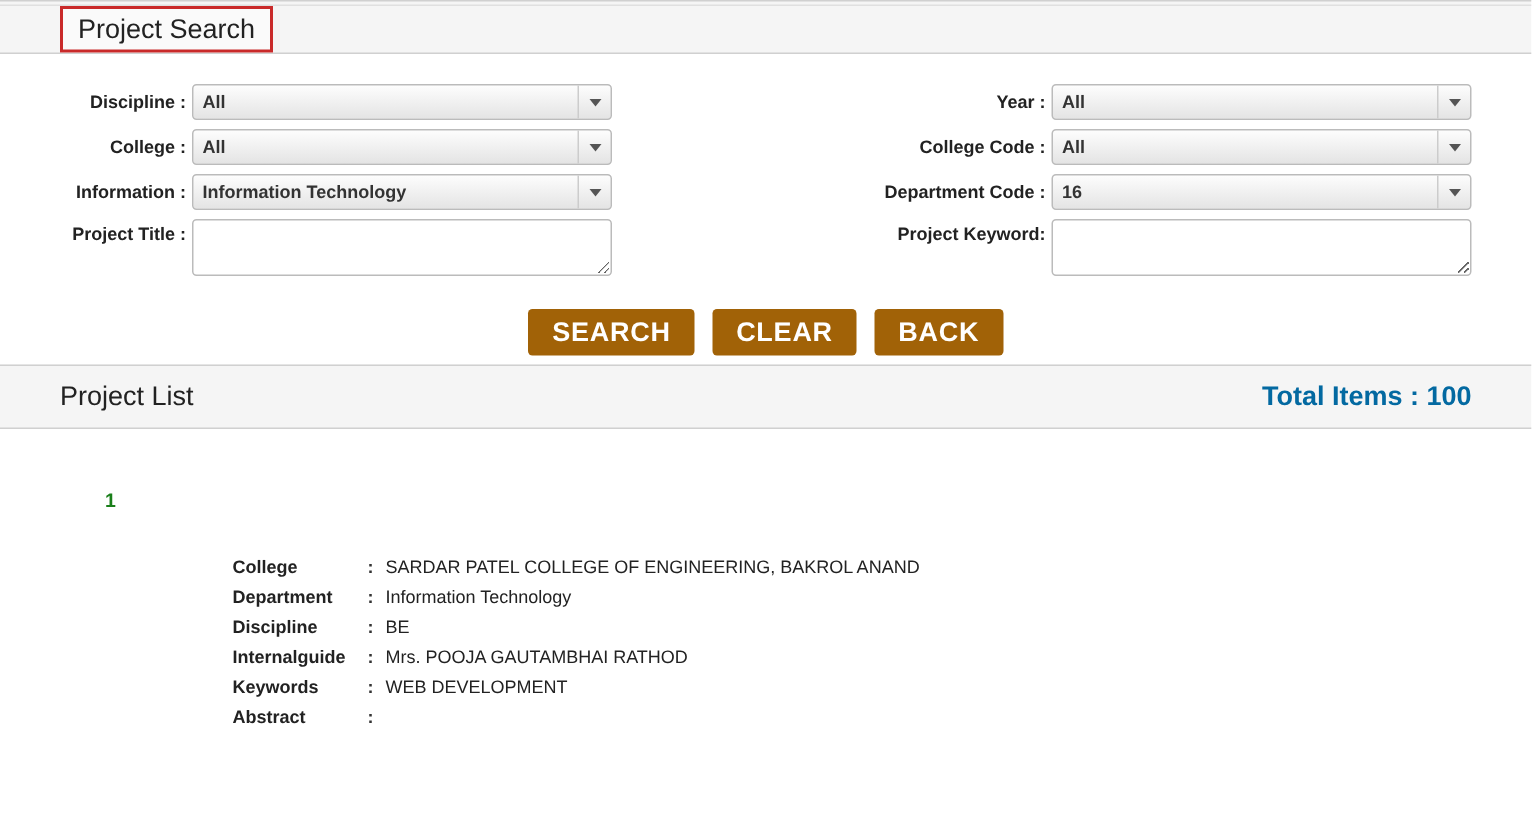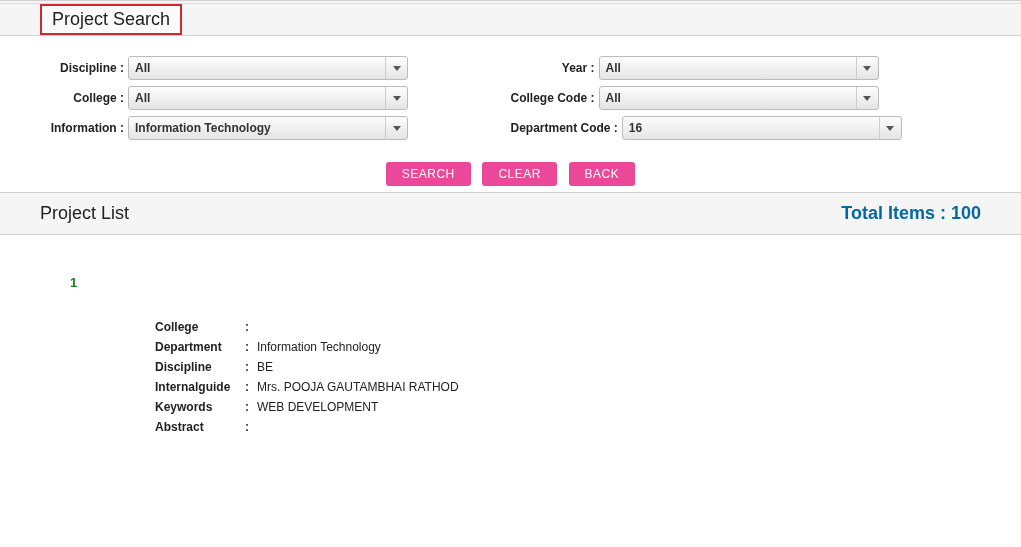--- a/index.html
+++ b/index.html
@@ -38,21 +38,21 @@
   .form-row {
     display: flex;
     margin-bottom: 6px;
     align-items: flex-start;
   }
   .field-left, .field-right {
     display: flex;
     align-items: center;
   }
   .field-left { flex: 0 0 50%; }
-  .field-right { flex: 0 0 50%; }
+  .field-right { flex: 0 0 50%; justify-content: flex-end; }
   .field-label {
     font-weight: bold;
     font-size: 12px;
     color: #222;
     text-align: right;
     padding-right: 4px;
     min-width: 88px;
     white-space: nowrap;
   }
   .dropdown {
@@ -97,24 +97,24 @@
     padding: 3px;
     font-family: inherit;
   }
   .textarea-wide { width: 280px; }
   .btn-row {
     text-align: center;
     padding: 6px 0;
   }
   .btn {
     display: inline-block;
-    background: #ec4899;
+    background: #a16207;
     color: #fff;
-    font-size: 12px;
-    font-weight: 400;
+    font-size: 18px;
+    font-weight: 700;
     border: none;
     border-radius: 3px;
     padding: 5px 16px;
     margin: 0 4px;
     cursor: pointer;
     letter-spacing: 0.5px;
   }
   .list-header {
     background: #f5f5f5;
     border-top: 1px solid #d0d0d0;
@@ -219,20 +219,30 @@
     </div>
     <div class="field-right">
       <span class="field-label">Department Code :</span>
       <div class="dropdown">
         <span>16</span>
         <span class="caret"></span>
       </div>
     </div>
   </div>
 
+  <div class="form-row">
+    <div class="field-left" style="align-items:flex-start">
+      <span class="field-label" style="padding-top:3px">Project Title :</span>
+      <textarea class="textarea" style=""></textarea>
+    </div>
+    <div class="field-right" style="align-items:flex-start">
+      <span class="field-label" style="padding-top:3px">Project Keyword:</span>
+      <textarea class="textarea textarea-wide" style=""></textarea>
+    </div>
+  </div>
 
 </div>
 
 <div class="btn-row">
   <button class="btn">SEARCH</button>
   <button class="btn">CLEAR</button>
   <button class="btn">BACK</button>
 </div>
 
 <div class="list-header">
@@ -240,20 +250,21 @@
   <div class="total-items">Total Items : 100</div>
 </div>
 
 <div class="result-block">
   <div class="result-num">1</div>
   <div class="detail-table">
 
     <div class="detail-row">
       <span class="detail-key">College</span>
       <span class="detail-colon">:</span>
+      <span class="detail-val">SARDAR PATEL COLLEGE OF ENGINEERING, BAKROL ANAND</span>
     </div>
 
     <div class="detail-row">
       <span class="detail-key">Department</span>
       <span class="detail-colon">:</span>
       <span class="detail-val">Information Technology</span>
     </div>
 
     <div class="detail-row">
       <span class="detail-key">Discipline</span>

